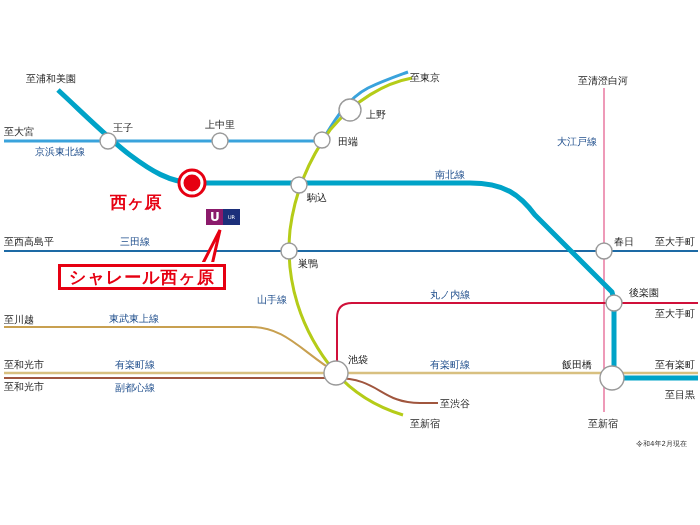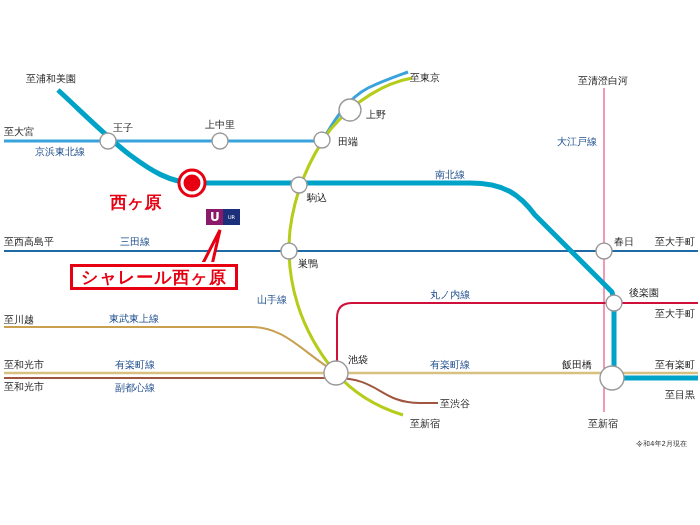--- a/index.html
+++ b/index.html
@@ -3,21 +3,21 @@
   <meta charset="utf-8">
   <style>
     html, body { margin: 0; padding: 0; background: #ffffff; }
     body { width: 700px; height: 525px; overflow: hidden; position: relative; font-family: "DejaVu Sans", sans-serif; }
     #map { position: absolute; left: 0; top: 0; width: 700px; height: 525px; }
     .lbl { font-family: "DejaVu Sans", sans-serif; font-size: 10px; fill: #222222; }
     .line-lbl { font-family: "DejaVu Sans", sans-serif; font-size: 10px; fill: #1f4e8c; }
     .hero { font-family: "DejaVu Sans", sans-serif; font-size: 17px; font-weight: bold; fill: #e60012; }
     .note { font-family: "DejaVu Sans", sans-serif; font-size: 7px; fill: #333333; }
     .station { fill: #ffffff; stroke: #9a9a9a; stroke-width: 1.4; }
-    .callout-box { position: absolute; left: 70px; top: 264px; width: 168px; height: 26px; border: 3px solid #e60012; background: #ffffff; box-sizing: border-box; display: flex; align-items: center; justify-content: center; }
+    .callout-box { position: absolute; left: 58px; top: 264px; width: 168px; height: 26px; border: 3px solid #e60012; background: #ffffff; box-sizing: border-box; display: flex; align-items: center; justify-content: center; }
     .callout-text { color: #e60012; font-size: 17px; font-weight: bold; letter-spacing: 1px; font-family: "DejaVu Sans", sans-serif; white-space: nowrap; }
     .ur-logo { position: absolute; left: 206px; top: 209px; width: 34px; height: 16px; display: flex; }
     .ur-left { width: 17px; height: 16px; background: #8b1a6b; position: relative; }
     .ur-left .u { position: absolute; left: 4px; top: 0px; color: #ffffff; font-size: 12px; font-weight: bold; font-family: "DejaVu Sans", sans-serif; line-height: 16px; }
     .ur-right { width: 17px; height: 16px; background: #1c2f7a; color: #ffffff; font-size: 5px; line-height: 16px; text-align: center; font-family: "DejaVu Sans", sans-serif; }
   </style>
 </head>
 <body>
 
 <svg id="map" viewBox="0 0 700 525" xmlns="http://www.w3.org/2000/svg">

